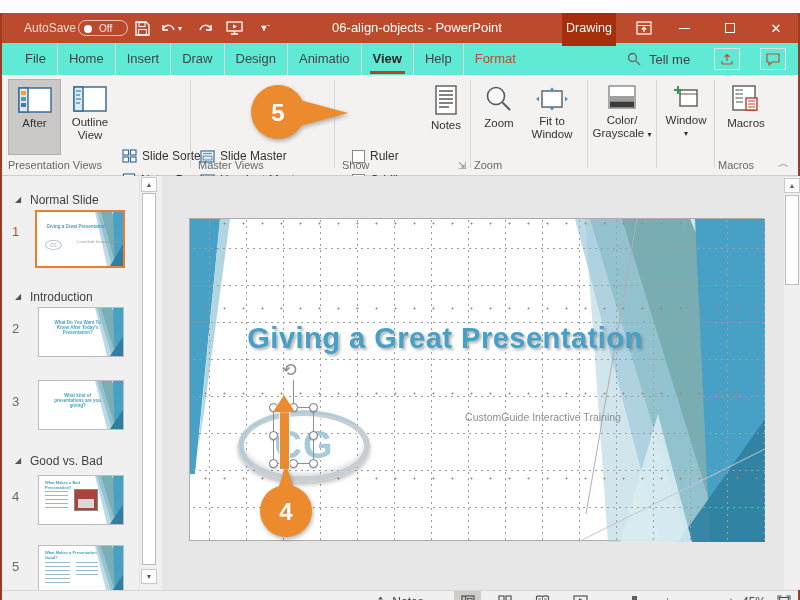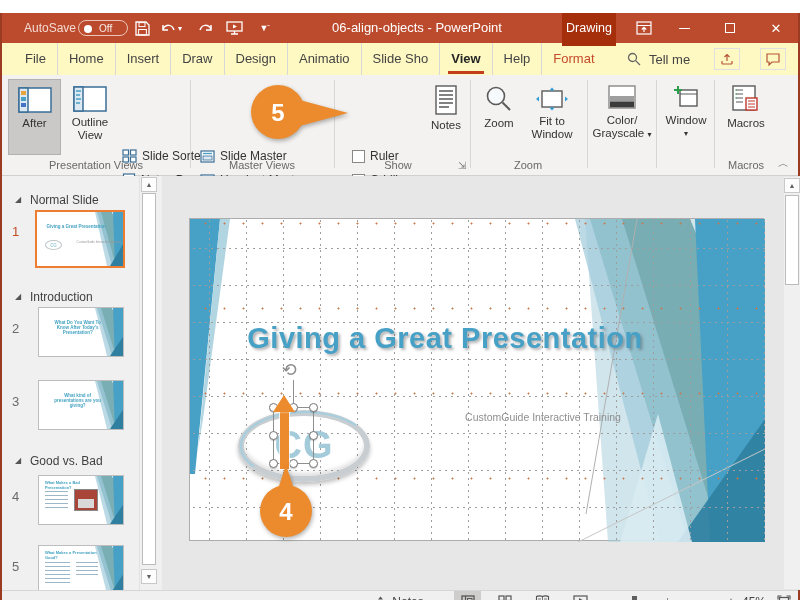--- a/index.html
+++ b/index.html
@@ -24,38 +24,38 @@
     font-size:13px; color:#fff; white-space:nowrap; }
   .ctx-tab { position:absolute; left:560px; top:0; width:54px; height:30px;
     background:var(--c-ctx,#A52E0B); color:#fff; font-size:12.5px;
     display:flex; align-items:center; justify-content:center; }
   .ctx-strip { position:absolute; left:560px; top:30px; width:54px; height:3px;
     background:var(--c-ctx,#A52E0B); z-index:5; }
   .caption-btn { position:absolute; top:0; width:44px; height:30px; display:flex;
     align-items:center; justify-content:center; color:#fff; font-size:13px; }
 
   
-  .menubar { position:absolute; left:0; top:30px; width:100%; height:32px; background:#fef9c3; }
+  .menubar { position:absolute; left:0; top:30px; width:100%; height:32px; background:#5eead4; }
   .menu-tabs { position:absolute; left:12px; top:0; height:32px; display:flex; align-items:center; }
   .menu-tab { position:relative; padding:0 11px; font-size:13px; color:#444; height:32px;
     line-height:32px; white-space:nowrap; overflow:hidden; }
   .menu-tab + .menu-tab { border-left:1px solid #D8D8D8; }
   .menu-tab.active { color:#262626; font-weight:bold; }
   .menu-tab.active::after { content:""; position:absolute; left:8px; right:8px; bottom:1px;
     height:3px; background:#C23E1C; }
   .menu-tab.accent { color:#C5492A; }
   .tellme { position:absolute; left:625px; top:0; height:32px; display:flex;
     align-items:center; font-size:13px; color:#444; gap:8px; }
   .mini-box { width:26px; height:22px; border:1px solid #E0E0E0; display:flex;
     align-items:center; justify-content:center; color:#B65437; }
 
   
   .ribbon { position:absolute; left:0; top:62px; width:100%; height:101px;
     background:#F3F2F1; border-bottom:1px solid #D2D0CE; }
-  .grp-label { position:absolute; bottom:4px; font-size:11px; color:#6A6866; text-align:center; }
+  .grp-label { position:absolute; bottom:4px; font-size:11px; color:#6A6866; text-align:left; }
   .rib-sep { position:absolute; top:5px; height:88px; width:1px; background:#D8D6D4; }
   .big-btn { position:absolute; top:4px; display:flex; flex-direction:column; align-items:center;
     font-size:11.5px; color:#333; text-align:center; }
   .big-btn .lbl { line-height:13px; }
   .selected-btn { background:#CBC9C7; border:1px solid #B3B1AF; }
   .small-row { position:absolute; display:flex; align-items:center; gap:5px;
     font-size:12px; color:#333; height:18px; white-space:nowrap; }
   .chk { width:13px; height:13px; border:1px solid #8A8886; background:#fff; font-size:11px;
     line-height:12px; text-align:center; color:#333; flex:none; }
   .dlg-launch { position:absolute; font-size:10px; color:#777; }
@@ -196,21 +196,20 @@
   </div>
 
   <div class="menubar">
     <div class="menu-tabs">
         <span class="menu-tab" style="border-left: none;">File</span>
         <span class="menu-tab">Home</span>
         <span class="menu-tab">Insert</span>
         <span class="menu-tab">Draw</span>
         <span class="menu-tab">Design</span>
         <span class="menu-tab">Animatio</span>
-        <span class="menu-tab">Slide Sho</span>
         <span class="menu-tab active">View</span>
         <span class="menu-tab">Help</span>
         <span class="menu-tab accent">Format</span>
       </div>
     <div class="tellme">
       <svg class="icon" width="14" height="14" viewBox="0 0 14 14">
           <circle cx="5.5" cy="5.5" r="4" fill="none" stroke="#666" stroke-width="1.3"></circle>
           <path d="M8.6 8.6 L13 13" stroke="#666" stroke-width="1.3"></path>
         </svg>
       <span>Tell me</span>

